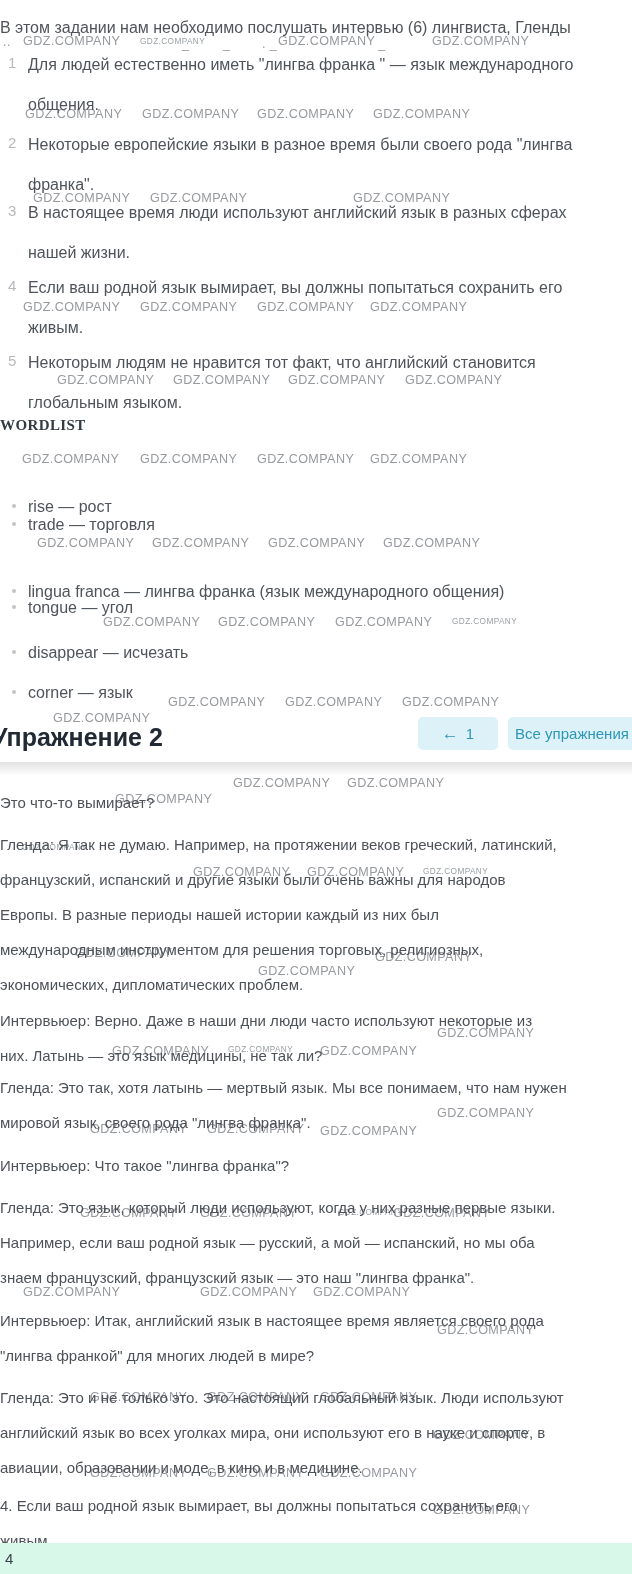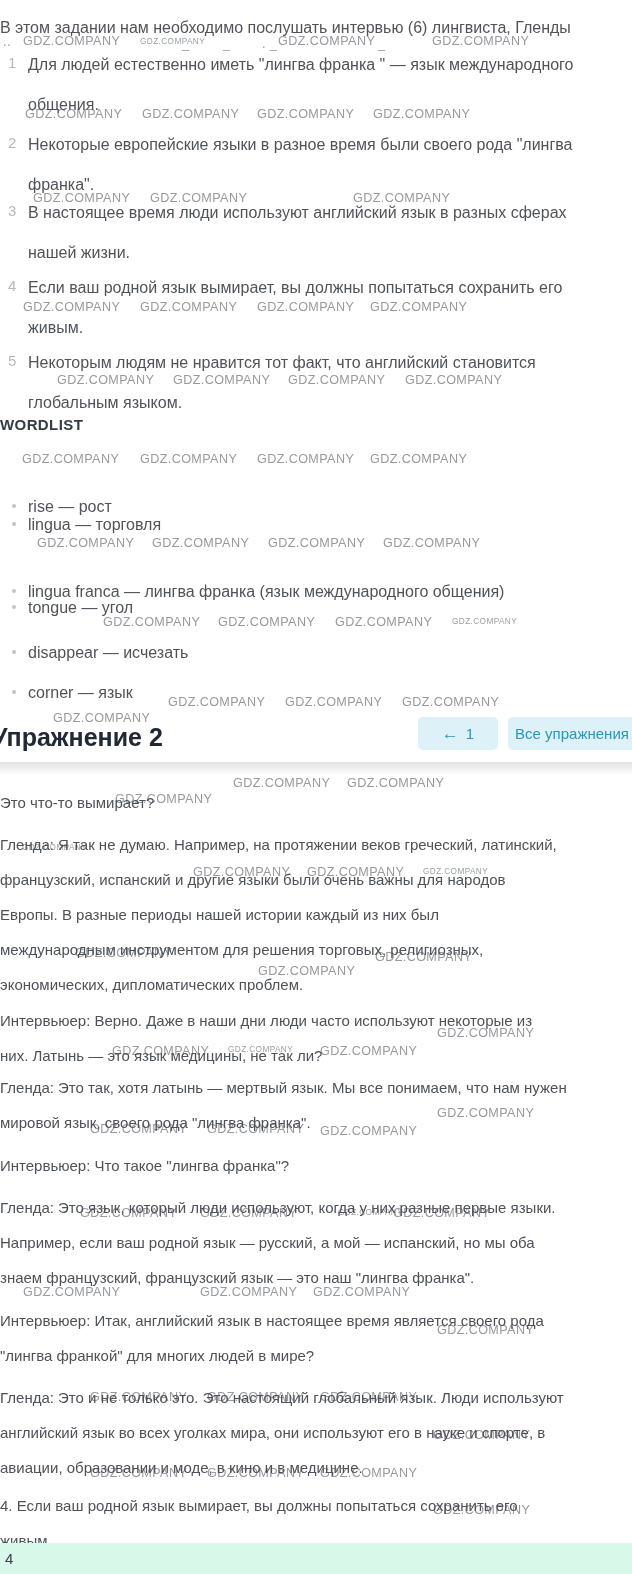--- a/index.html
+++ b/index.html
@@ -151,28 +151,28 @@
   <span class="tnum">4</span>
   <span class="ttext">Если ваш родной язык вымирает, вы должны попытаться сохранить его
 живым.</span>
 </div>
 <div class="abs titem" style="top:343px">
   <span class="tnum">5</span>
   <span class="ttext">Некоторым людям не нравится тот факт, что английский становится
 глобальным языком.</span>
 </div>
 
-<h3 class="abs wl-title" style="margin:0;">WORDLIST</h3>
+<h3 class="abs wl-title" style="margin:0;font-family:Liberation Serif, serif;">WORDLIST</h3>
 <div class="abs witem" style="top:495px">
   <span class="wdot"></span>
   <span class="wtext">rise — рост</span>
 </div>
 <div class="abs witem" style="top:513px">
   <span class="wdot"></span>
-  <span class="wtext">lingua — торговля</span>
+  <span class="wtext">trade — торговля</span>
 </div>
 <div class="abs witem" style="top:580px">
   <span class="wdot"></span>
   <span class="wtext">lingua franca — лингва франка (язык международного общения)</span>
 </div>
 <div class="abs witem" style="top:596px">
   <span class="wdot"></span>
   <span class="wtext">tongue — угол</span>
 </div>
 <div class="abs witem" style="top:641px">

